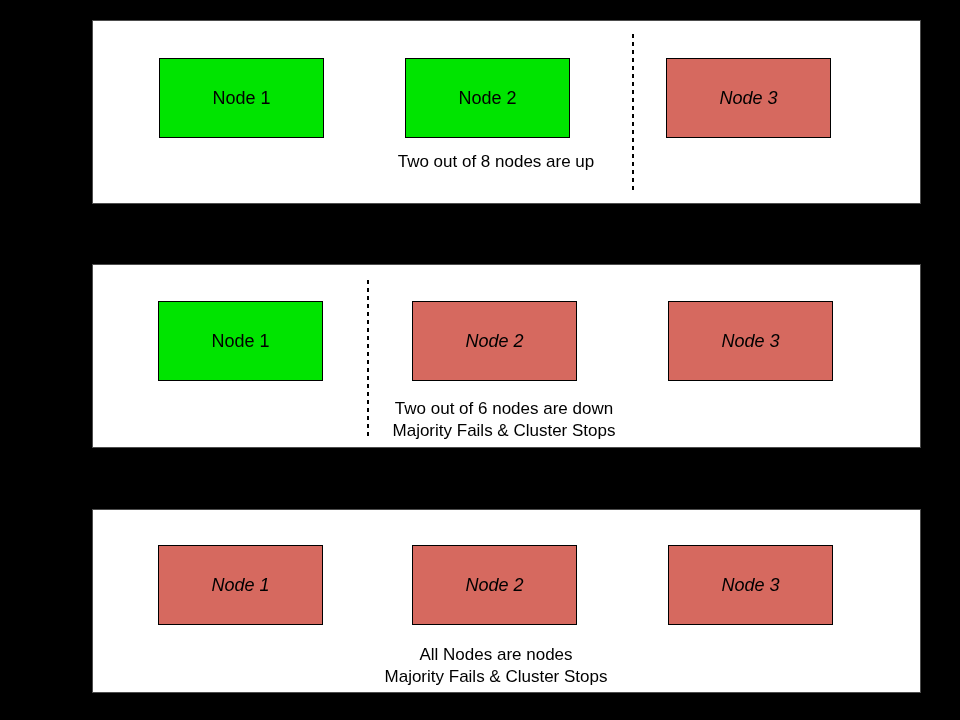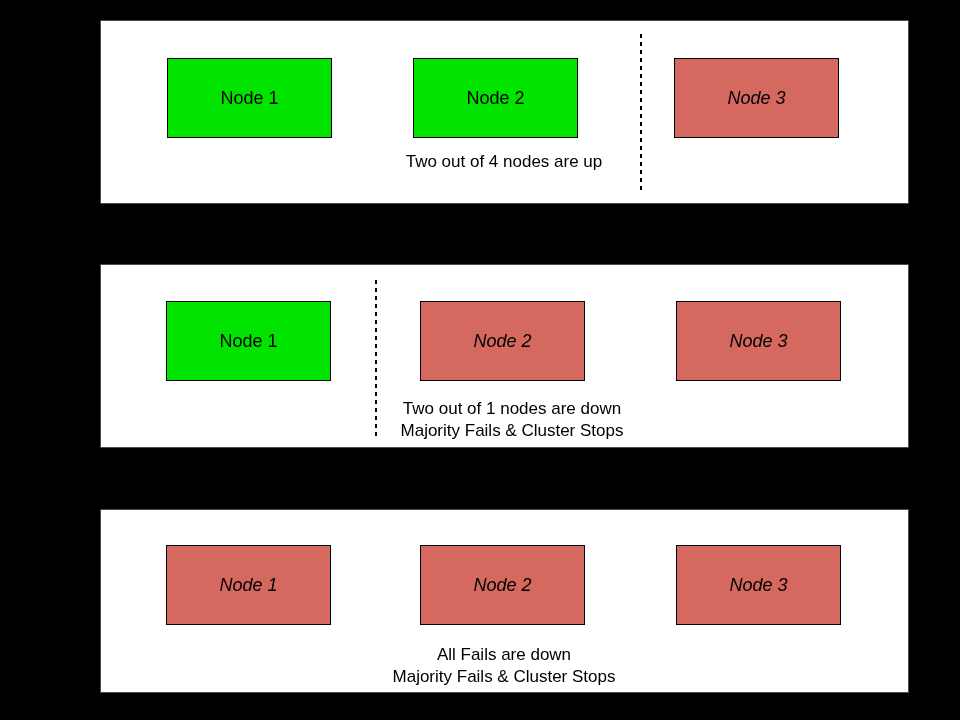--- a/index.html
+++ b/index.html
@@ -6,23 +6,24 @@
   body {
     width: 960px; height: 720px;
     background: var(--background, #000);
     font-family: "Liberation Sans", sans-serif;
     position: relative; overflow: hidden;
   }
   .stage { position: absolute; inset: 0; }
 
   .panel {
     position: absolute;
-    left: 100px; width: 807px; height: 182px;
+    left: 92px; width: 807px; height: 182px;
     background: var(--panel-bg, #fff);
     border: 1px solid var(--panel-border, #555);
+    padding-left: 20px;
   }
   .panel1 { top: 20px; }
   .panel2 { top: 264px; }
   .panel3 { top: 509px; }
 
   .node {
     position: absolute;
     width: 165px; height: 80px;
     border: 1px solid var(--node-border, #000);
     display: flex; align-items: center; justify-content: center;
@@ -79,50 +80,50 @@
       <span>Node 1</span>
     </div>
     <div class="node n2 up">
       <span>Node 2</span>
     </div>
     <div class="node n3 down">
       <span>Node 3</span>
     </div>
     <div class="divider"></div>
     <div class="caption">
-      <div>Two out of 4 nodes are up</div>
+      <div>Two out of 8 nodes are up</div>
     </div>
   </section>
 
   <section class="panel panel2">
     <div class="node n1 up">
       <span>Node 1</span>
     </div>
     <div class="node n2 down">
       <span>Node 2</span>
     </div>
     <div class="node n3 down">
       <span>Node 3</span>
     </div>
     <div class="divider"></div>
     <div class="caption">
-      <div>Two out of 1 nodes are down</div>
+      <div>Two out of 6 nodes are down</div>
       <div>Majority Fails &amp; Cluster Stops</div>
     </div>
   </section>
 
   <section class="panel panel3">
     <div class="node n1 down">
       <span>Node 1</span>
     </div>
     <div class="node n2 down">
       <span>Node 2</span>
     </div>
     <div class="node n3 down">
       <span>Node 3</span>
     </div>
     <div class="caption">
-      <div>All Fails are down</div>
+      <div>All Nodes are nodes</div>
       <div>Majority Fails &amp; Cluster Stops</div>
     </div>
   </section>
 
 </div>
 
 </body></html>

